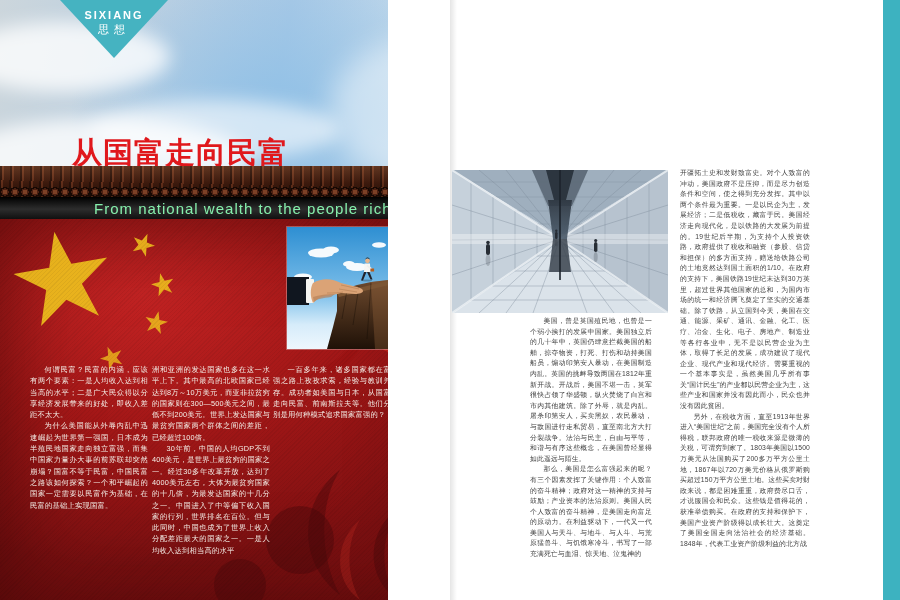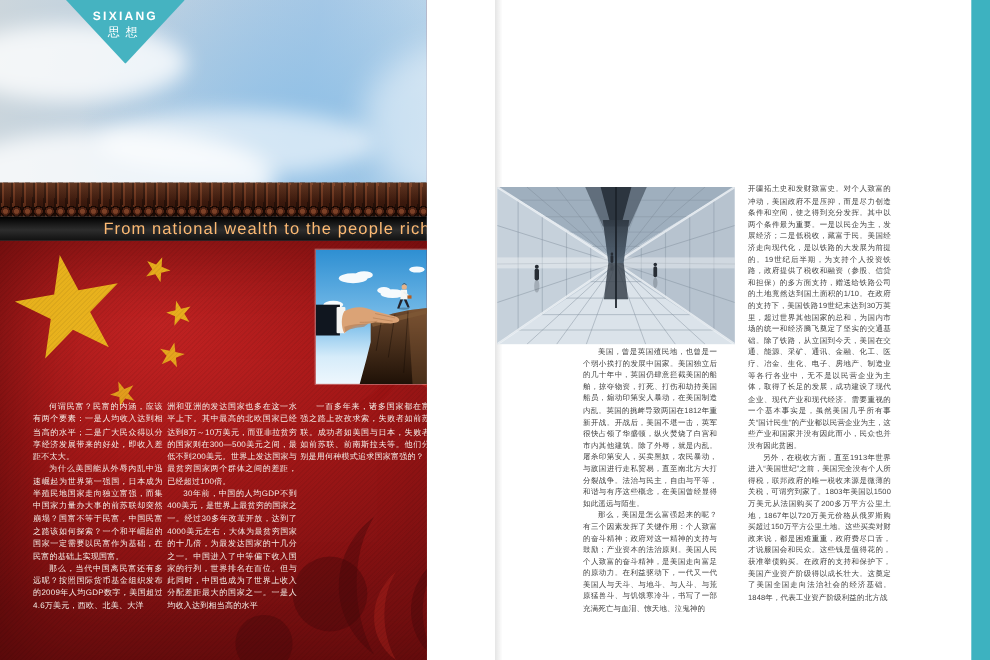--- a/index.html
+++ b/index.html
@@ -25,21 +25,21 @@
 
   .main-title{left:72px;top:133px;font-size:30px;font-weight:bold;color:#e0181c;letter-spacing:1px;white-space:nowrap;}
 
   .roof{left:0;top:166px;width:450px;height:31px;
     background-image:
       radial-gradient(circle at 5px 26px, #7c4026 0 2.2px, #4a2012 2.2px 3.8px, #160803 3.8px 5px, transparent 5px),
       repeating-linear-gradient(92deg, rgba(20,8,4,.5) 0 2px, rgba(140,70,40,.45) 2px 4px, rgba(60,25,12,.4) 4px 10px),
       linear-gradient(180deg,#7a4a30 0%,#3c1a0e 55%,#1a0a04 100%);
     background-size:10px 31px,auto,auto;background-repeat:repeat-x,repeat,no-repeat;}
   .eave{left:0;top:197px;width:450px;height:22px;background:linear-gradient(180deg,#000 0%,#2d2d2d 55%,#101010 100%);}
-  .subtitle{left:94px;top:200px;font-size:15px;color:#fdba74;letter-spacing:1px;white-space:nowrap;}
+  .subtitle{left:94px;top:200px;font-size:15px;color:#86efac;letter-spacing:1px;white-space:nowrap;}
 
   .redzone{left:0;top:219px;width:450px;height:381px;
      background:radial-gradient(ellipse 430px 270px at 32% 20%, #c32323 0%, #a31717 48%, #7c1011 100%);
      box-shadow:inset 0 0 90px rgba(40,0,0,.55);}
   .redzone:after{content:"";position:absolute;inset:0;
      background:repeating-linear-gradient(135deg, rgba(0,0,0,.05) 0 1px, transparent 1px 3px);}
   .flag-svg{position:absolute;left:0;top:0;width:292px;height:160px;}
   .floral-svg{position:absolute;right:0;bottom:0;width:270px;height:310px;}
   .swirl-svg{position:absolute;right:30px;top:10px;width:130px;height:150px;}
 
@@ -74,20 +74,21 @@
       <div class="cloud cl2"></div>
       <div class="cloud cl3"></div>
       <div class="cloud cl4"></div>
     </div>
 
     <div class="abs badge">
       <div class="badge-en">SIXIANG</div>
       <div class="badge-cn">思想</div>
     </div>
 
+    <div class="abs main-title">从国富走向民富</div>
 
     <div class="abs roof"></div>
     <div class="abs eave"></div>
     <div class="abs subtitle">From national wealth to the people rich</div>
 
     <div class="abs redzone">
 
       <svg class="flag-svg" viewBox="0 0 292 160">
         <defs>
           <g id="star">
@@ -170,28 +171,27 @@
         <line x1="80" y1="38.5" x2="84.5" y2="42" stroke="#efefec" stroke-width="1.6"></line>
         <rect x="83.5" y="41.5" width="3.6" height="3" fill="#b85c1c"></rect>
         <circle cx="80.5" cy="33.8" r="2.4" fill="#e5b38a"></circle>
         <path d="M78.2,33 A2.4 2.4 0 0 1 82.8,32.8 L82.4,31.6 A2.5 2.5 0 0 0 78.6,31.8 Z" fill="#1c1c1c"></path>
       </g>
     </svg>
 
     <div class="lcol c1">
       <p class="ind">何谓民富？民富的内涵，应该有两个要素：一是人均收入达到相当高的水平；二是广大民众得以分享经济发展带来的好处，即收入差距不太大。</p>
       <p class="ind">为什么美国能从外辱内乱中迅速崛起为世界第一强国，日本成为半殖民地国家走向独立富强，而集中国家力量办大事的前苏联却突然崩塌？国富不等于民富，中国民富之路该如何探索？一个和平崛起的国家一定需要以民富作为基础，在民富的基础上实现国富。</p>
-      <p class="ind">那么，当代中国离民富还有多远呢？按照国际货币基金组织发布的2009年人均GDP数字，美国超过4.6万美元，西欧、北美、大洋</p>
     </div>
     <div class="lcol c2">
       <p>洲和亚洲的发达国家也多在这一水平上下。其中最高的北欧国家已经达到8万～10万美元，而亚非拉贫穷的国家则在300—500美元之间，最低不到200美元。世界上发达国家与最贫穷国家两个群体之间的差距，已经超过100倍。</p>
       <p class="ind">30年前，中国的人均GDP不到400美元，是世界上最贫穷的国家之一。经过30多年改革开放，达到了4000美元左右，大体为最贫穷国家的十几倍，为最发达国家的十几分之一。中国进入了中等偏下收入国家的行列，世界排名在百位。但与此同时，中国也成为了世界上收入分配差距最大的国家之一。一是人均收入达到相当高的水平</p>
     </div>
     <div class="lcol c3">
-      <p class="ind">一百多年来，诸多国家都在富强之路上孜孜求索，失败者如前苏联。成功者如美国与日本，失败者如前苏联、前南斯拉夫等。他们分别是用何种模式追求国家富强的？</p>
+      <p class="ind">一百多年来，诸多国家都在富强之路上孜孜求索，经验与教训并存。成功者如美国与日本，从国富走向民富、前南斯拉夫等。他们分别是用何种模式追求国家富强的？</p>
     </div>
   </div>
 
   <div class="abs rp">
     <div class="abs gutter"></div>
 
     <svg class="photo" viewBox="0 0 216 143">
       <defs>
         <linearGradient id="gSkyP" x1="0" y1="0" x2="0" y2="1">
           <stop offset="0" stop-color="#e8edf2"></stop>

